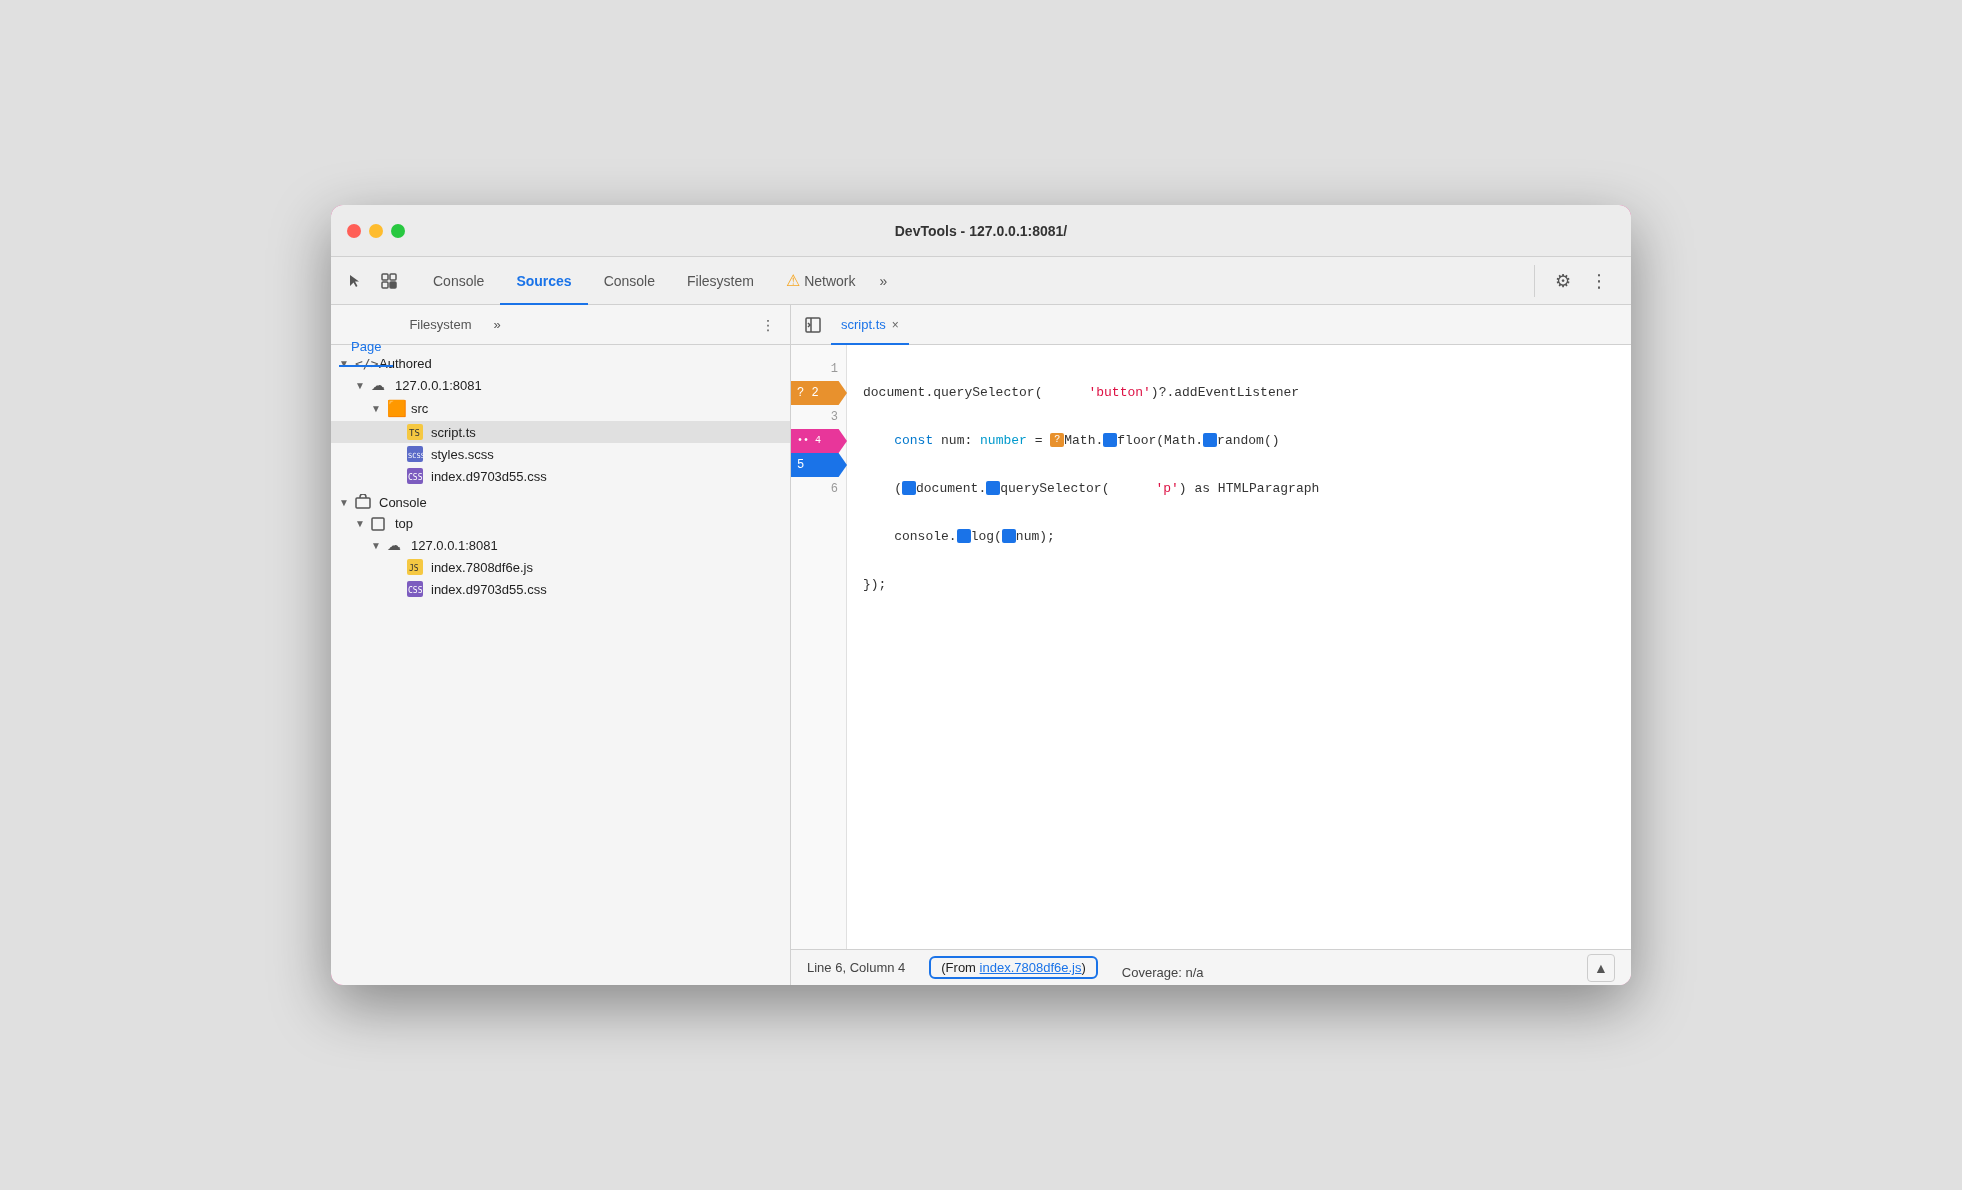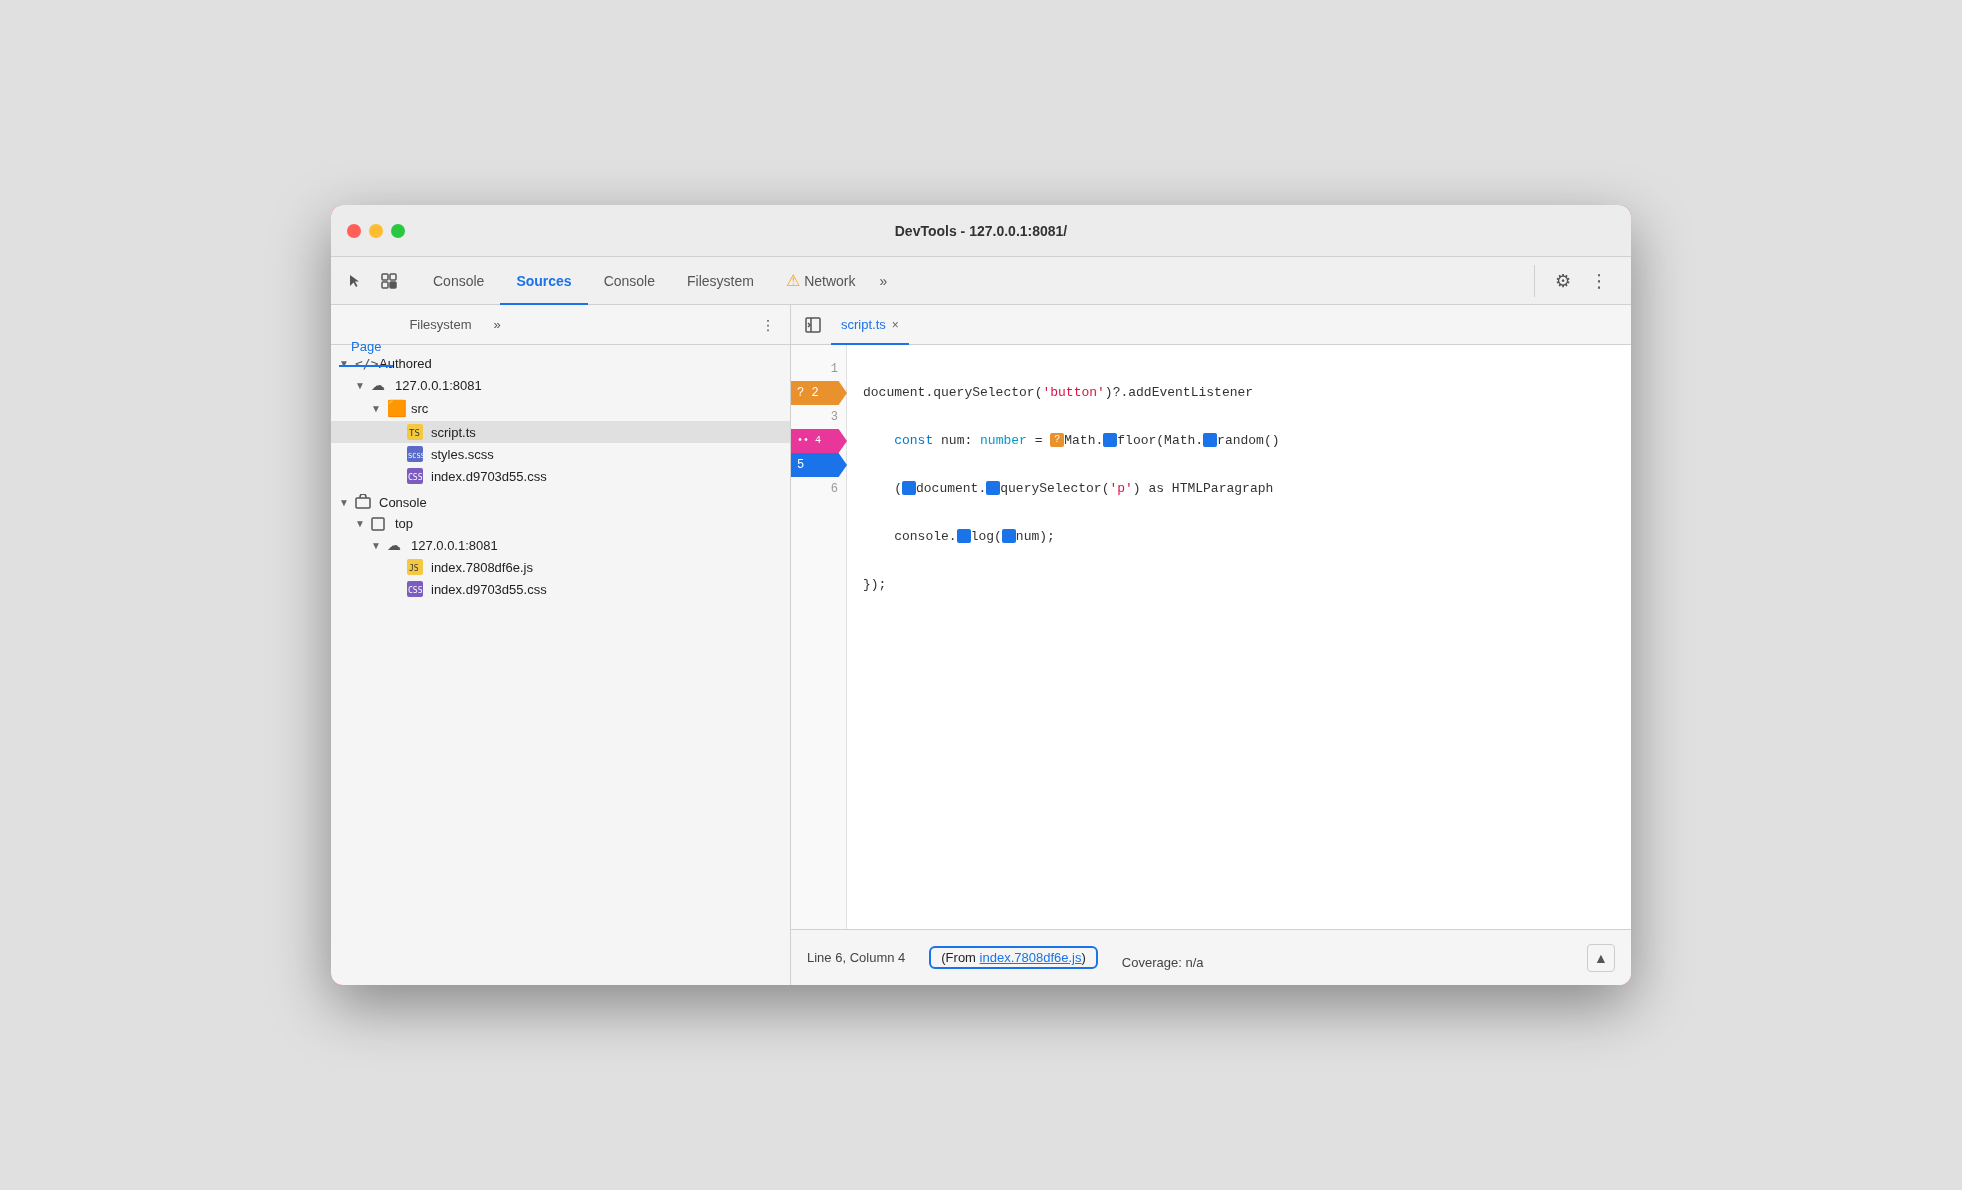--- a/index.html
+++ b/index.html
@@ -347,26 +347,26 @@
       overflow: auto;
       white-space: pre;
     }
     .code-line {
       height: 24px;
       line-height: 24px;
     }
     
     .c-default { color: #333; }
     .c-method { color: #333; }
-    .c-string { color: #d14; }
+    .c-string { color: #d14; margin-left: 46px; }
     .c-keyword { color: #0077cc; }
     .c-type { color: #0099cc; }
     
     .status-bar {
-      height: 56px;
+      height: 36px;
       background: #f5f5f5;
       border-top: 1px solid #d0d0d0;
       display: flex;
       align-items: center;
       padding: 0 16px;
       font-size: 13px;
       color: #444;
       gap: 24px;
     }
     .status-position { color: #444; }

